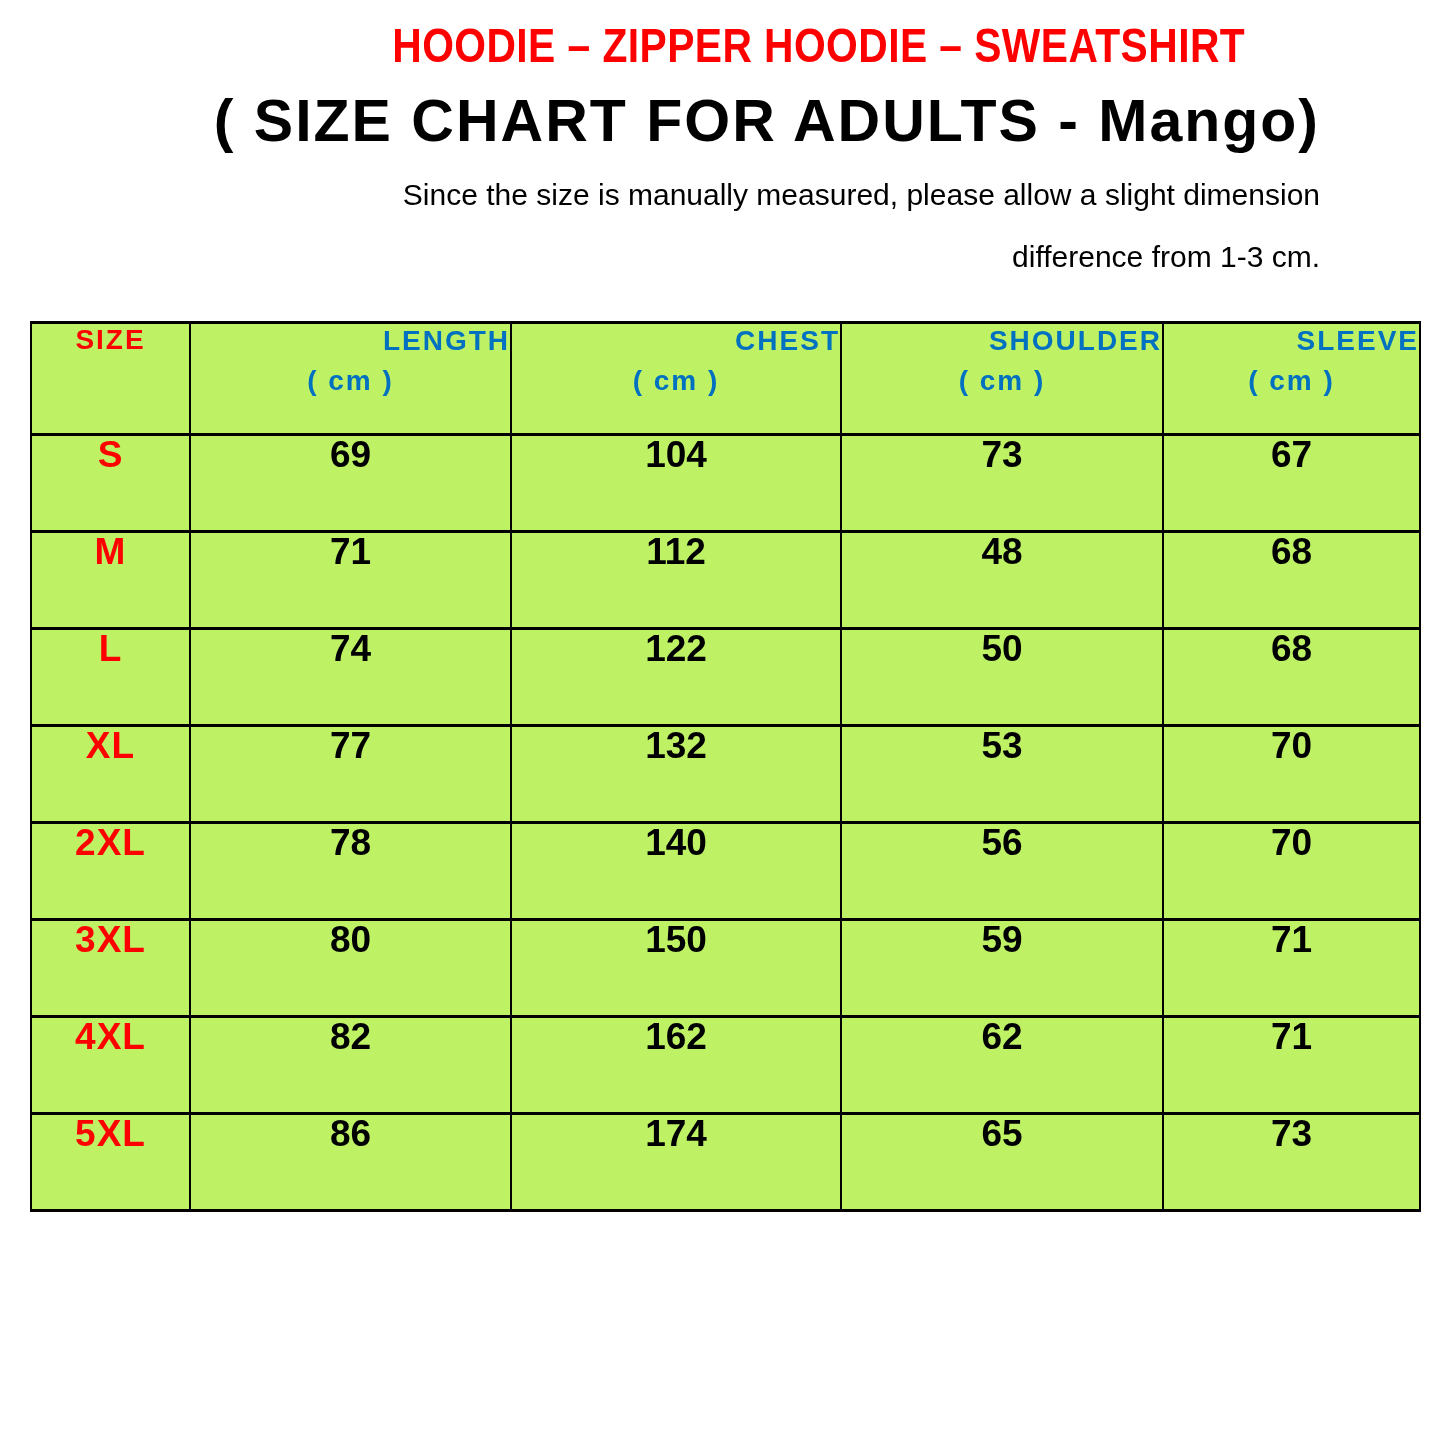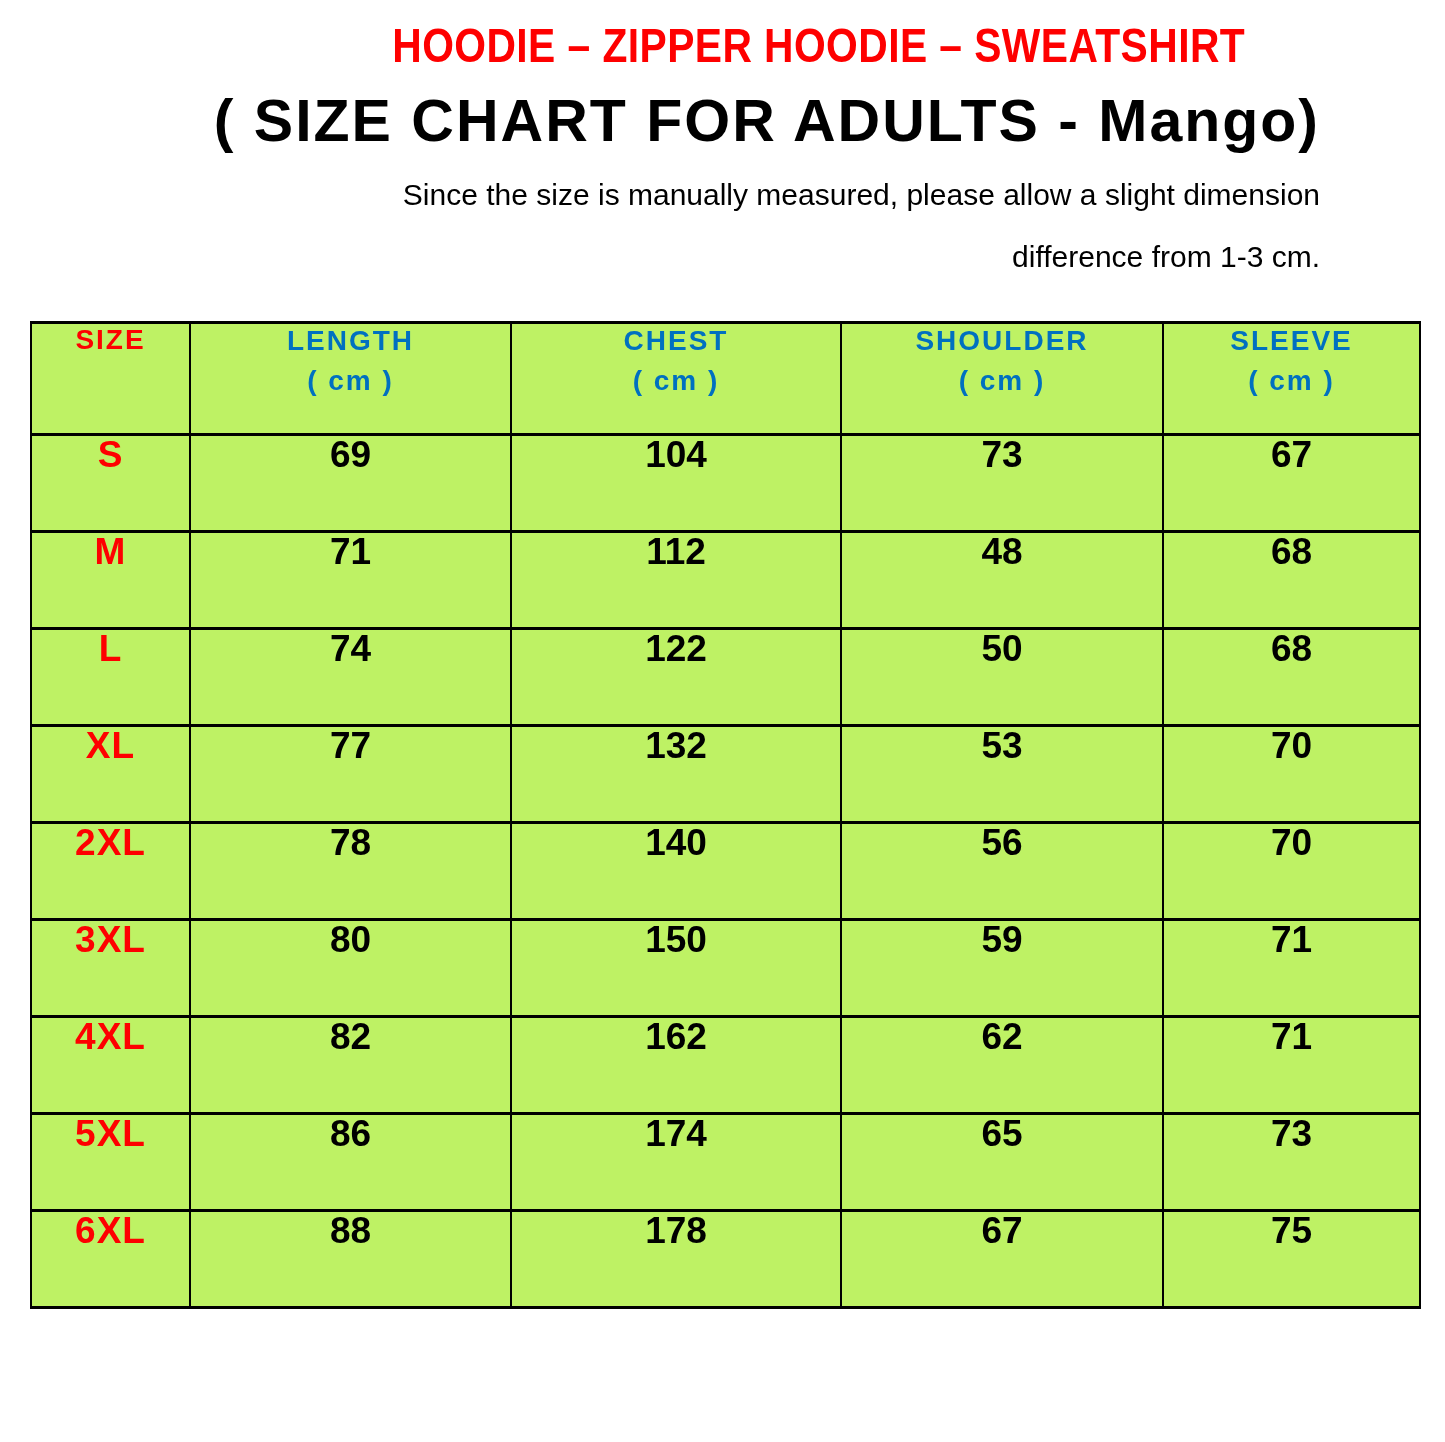--- a/index.html
+++ b/index.html
@@ -72,20 +72,21 @@
   .size-chart tr.header-row { height: 112px; }
   .size-chart tr.data-row   { height: 97px;  }
 
   .hdr-cell { padding-top: 10px; }
   .col-name {
     font-size: 28px;
     font-weight: bold;
     letter-spacing: 2px;
     line-height: 34px;
     color: #0070c0;
+    text-align: right;
   }
   .col-unit {
     margin-top: 6px;
     font-size: 28px;
     font-weight: bold;
     letter-spacing: 2px;
     line-height: 34px;
     color: #0070c0;
   }
   .size-hdr-cell {
@@ -201,23 +202,16 @@
         <td class="value-cell">62</td>
         <td class="value-cell">71</td>
       </tr>
       <tr class="data-row">
         <td class="size-cell">5XL</td>
         <td class="value-cell">86</td>
         <td class="value-cell">174</td>
         <td class="value-cell">65</td>
         <td class="value-cell">73</td>
       </tr>
-      <tr class="data-row">
-        <td class="size-cell">6XL</td>
-        <td class="value-cell">88</td>
-        <td class="value-cell">178</td>
-        <td class="value-cell">67</td>
-        <td class="value-cell">75</td>
-      </tr>
     </tbody>
   </table>
 
 </div>
 
 </body></html>

